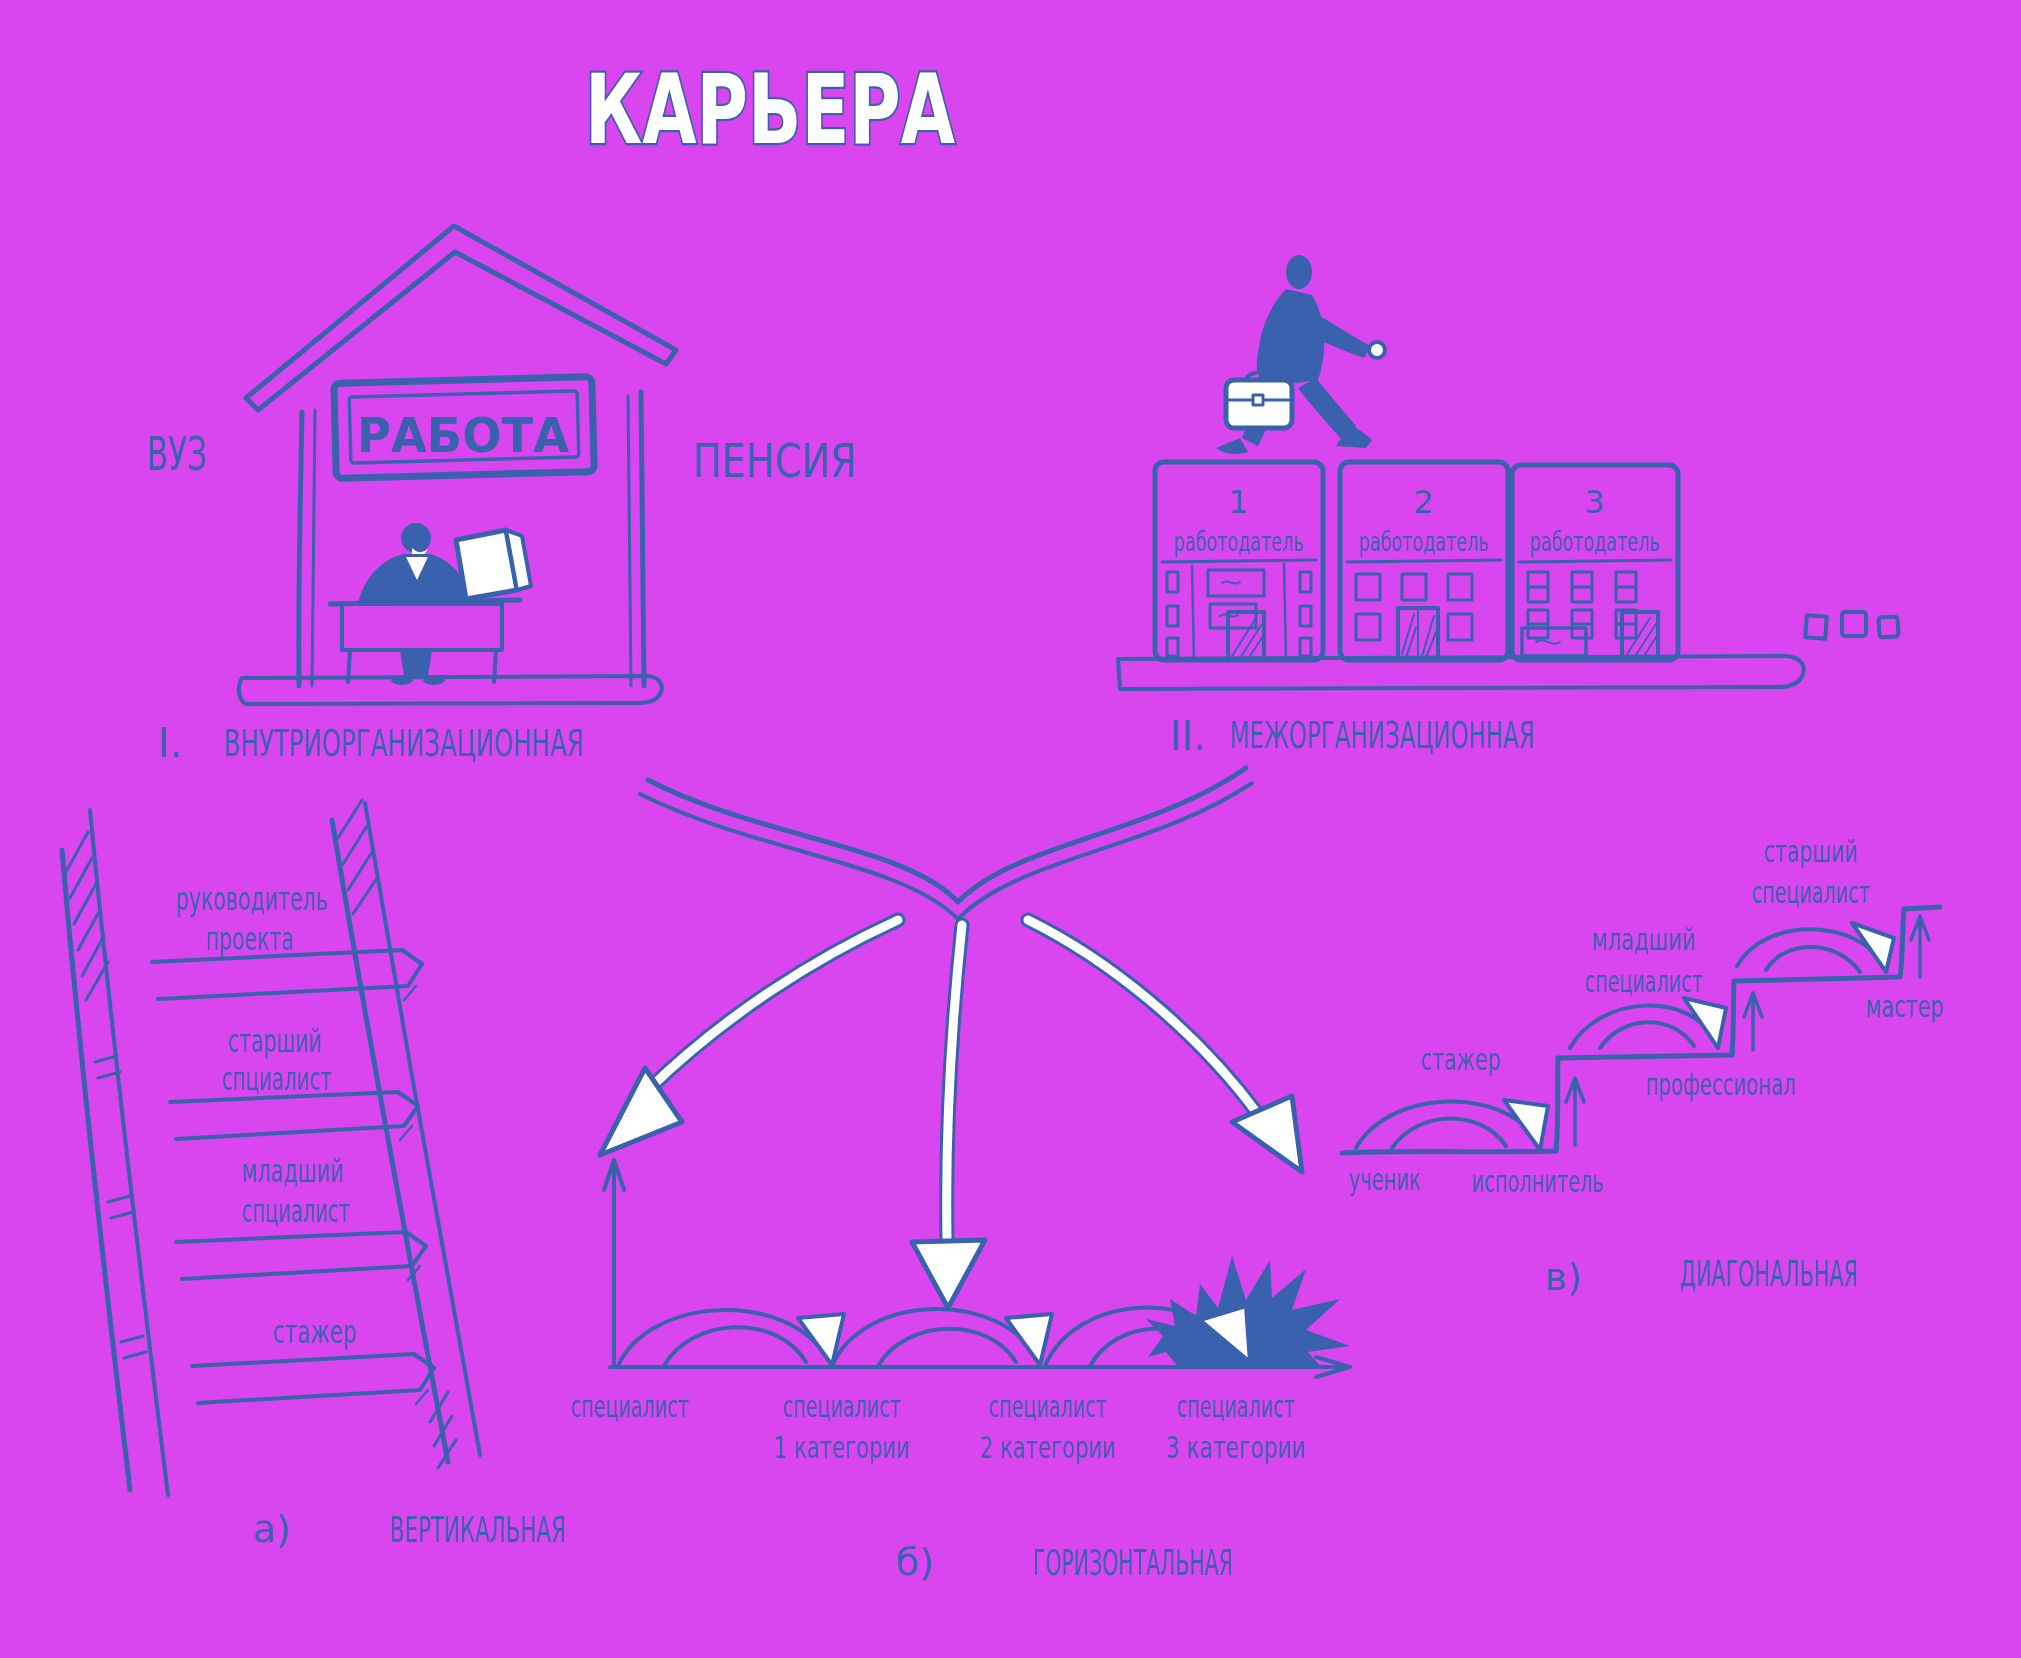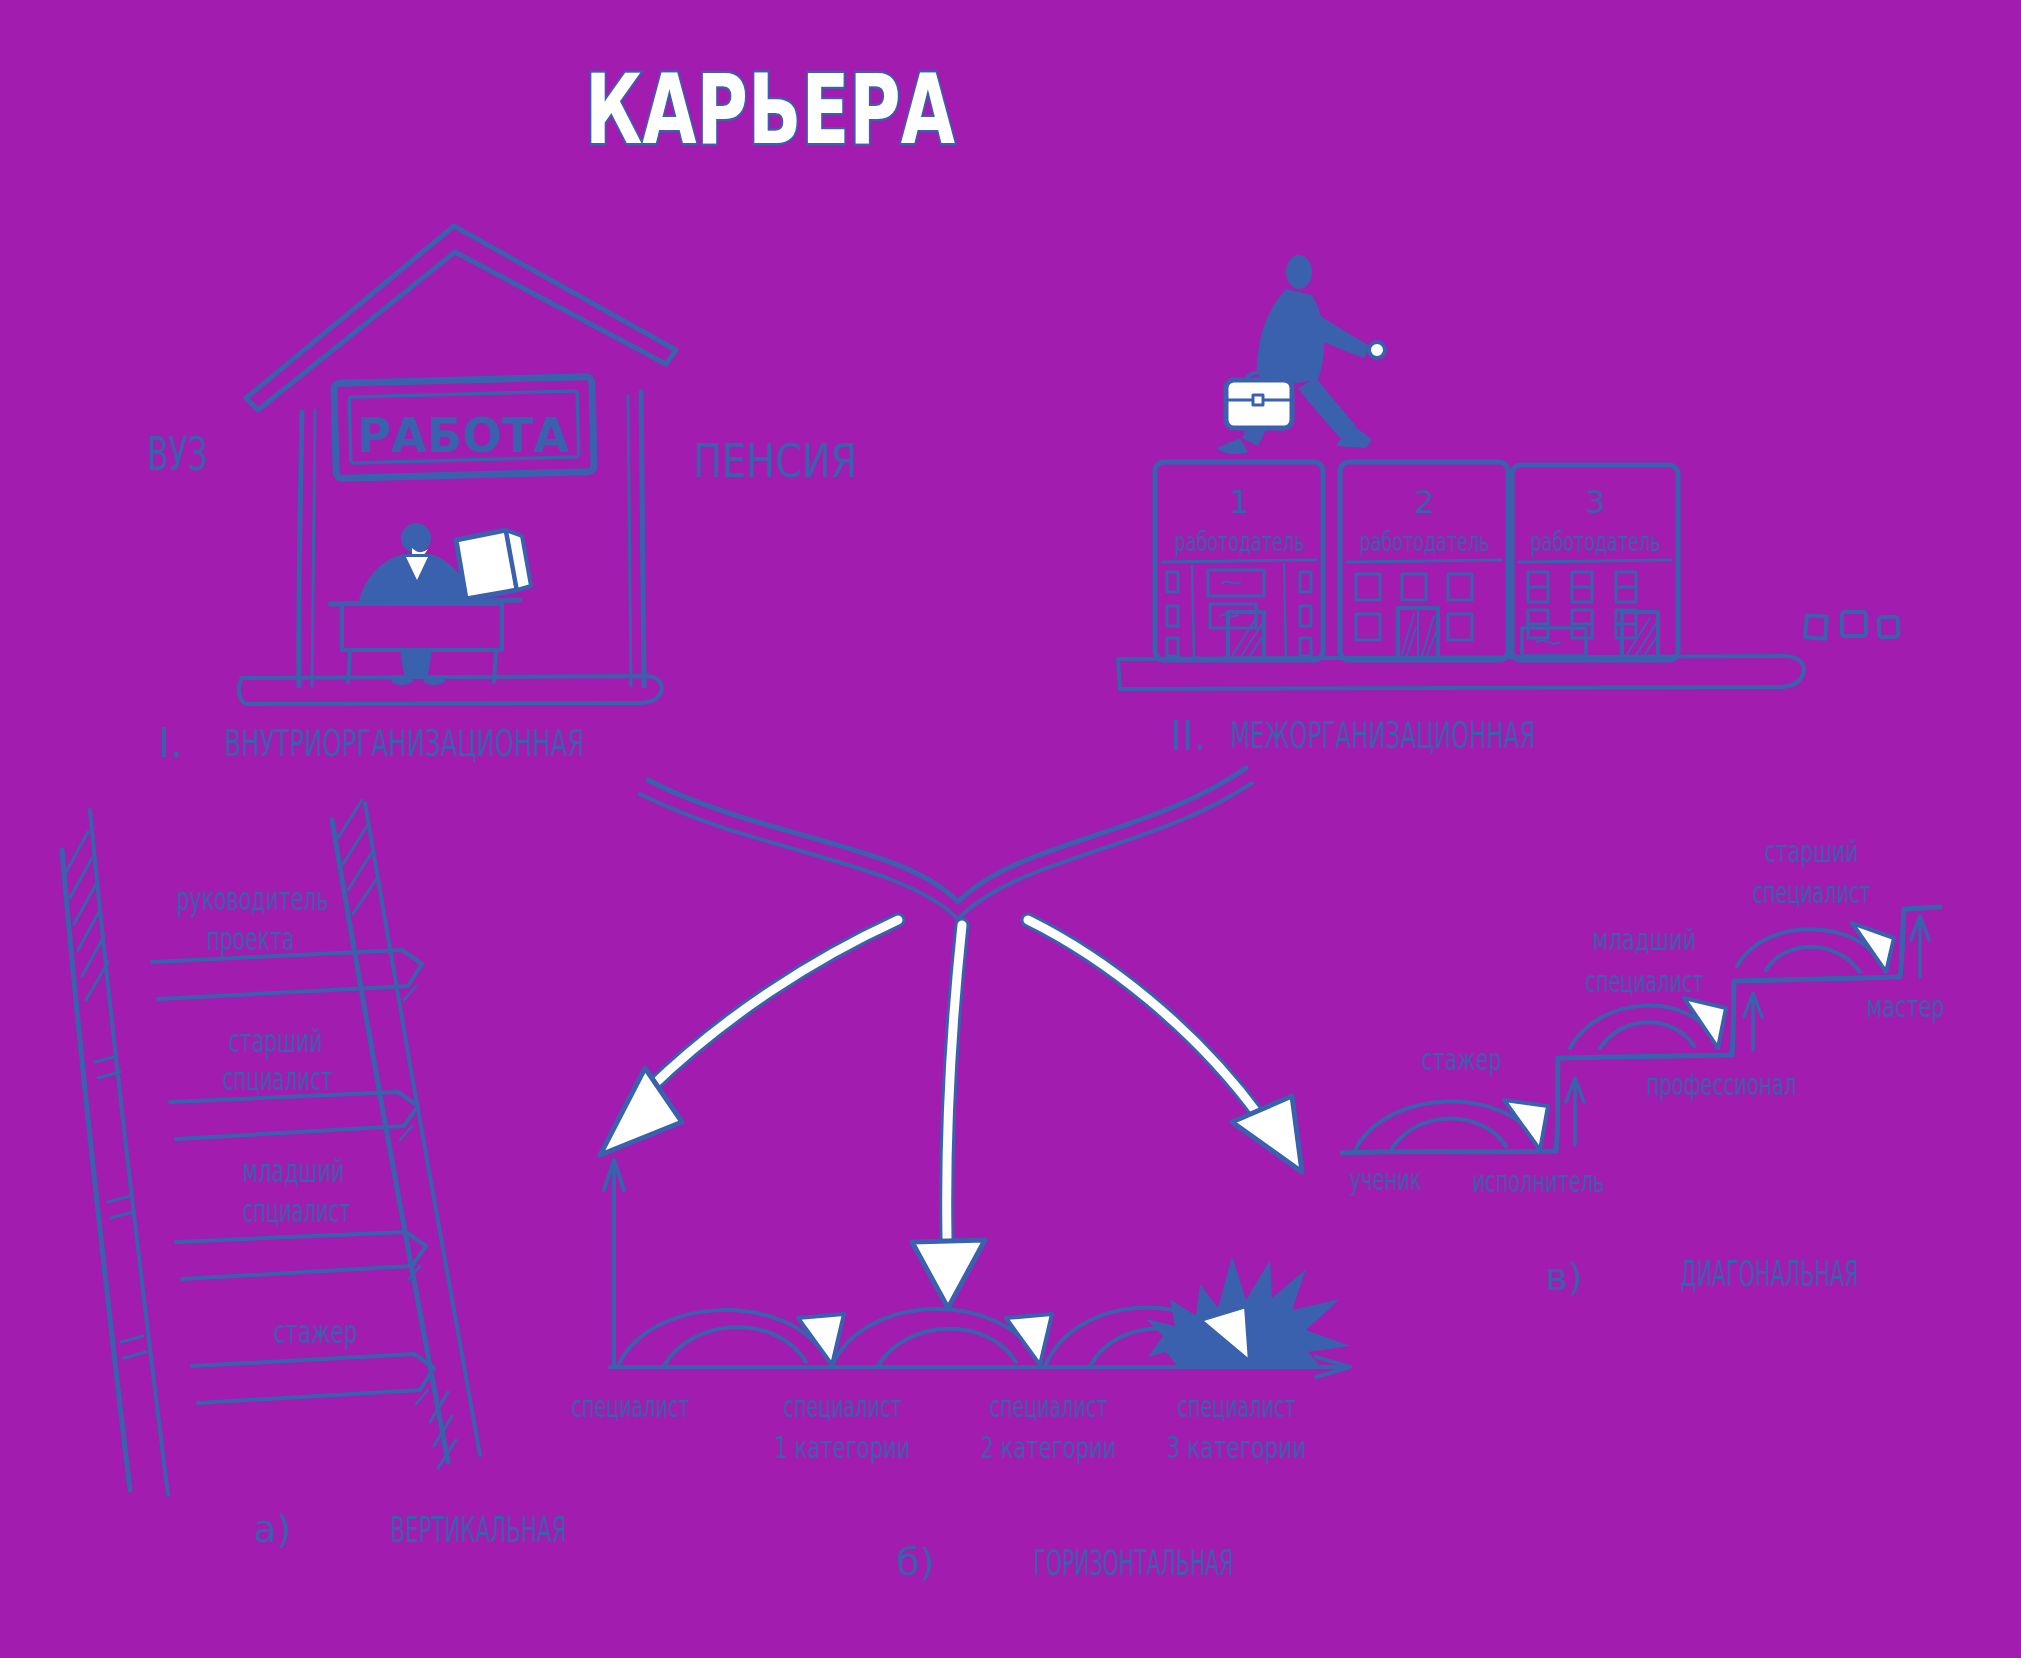--- a/index.html
+++ b/index.html
@@ -1,17 +1,17 @@
 <!DOCTYPE html>
 <html><head>
 <meta charset="utf-8">
 <style>
   html,body { margin:0; padding:0; background:#ffffff; }
   #stage {
-    position:relative; width:2021px; height:1658px; background:#a21caf;
+    position:relative; width:2021px; height:1658px; background:#d946ef;
     font-family:"DejaVu Sans", sans-serif; overflow:hidden;
   }
   svg { position:absolute; left:0; top:0; }
   .ink   { stroke:#3a61ad; fill:none; stroke-linecap:round; stroke-linejoin:round; }
   .fillink { fill:#3a61ad; stroke:none; }
   .hollow { fill:#ffffff; stroke:#3a61ad; stroke-linejoin:round; }
   .txt  { fill:#3a61ad; stroke:none; font-family:"DejaVu Sans", sans-serif; }
   .outline-title { fill:#ffffff; stroke:#3a61ad; stroke-width:4.5; paint-order:stroke fill; font-weight:bold; }
 </style>
 </head>

